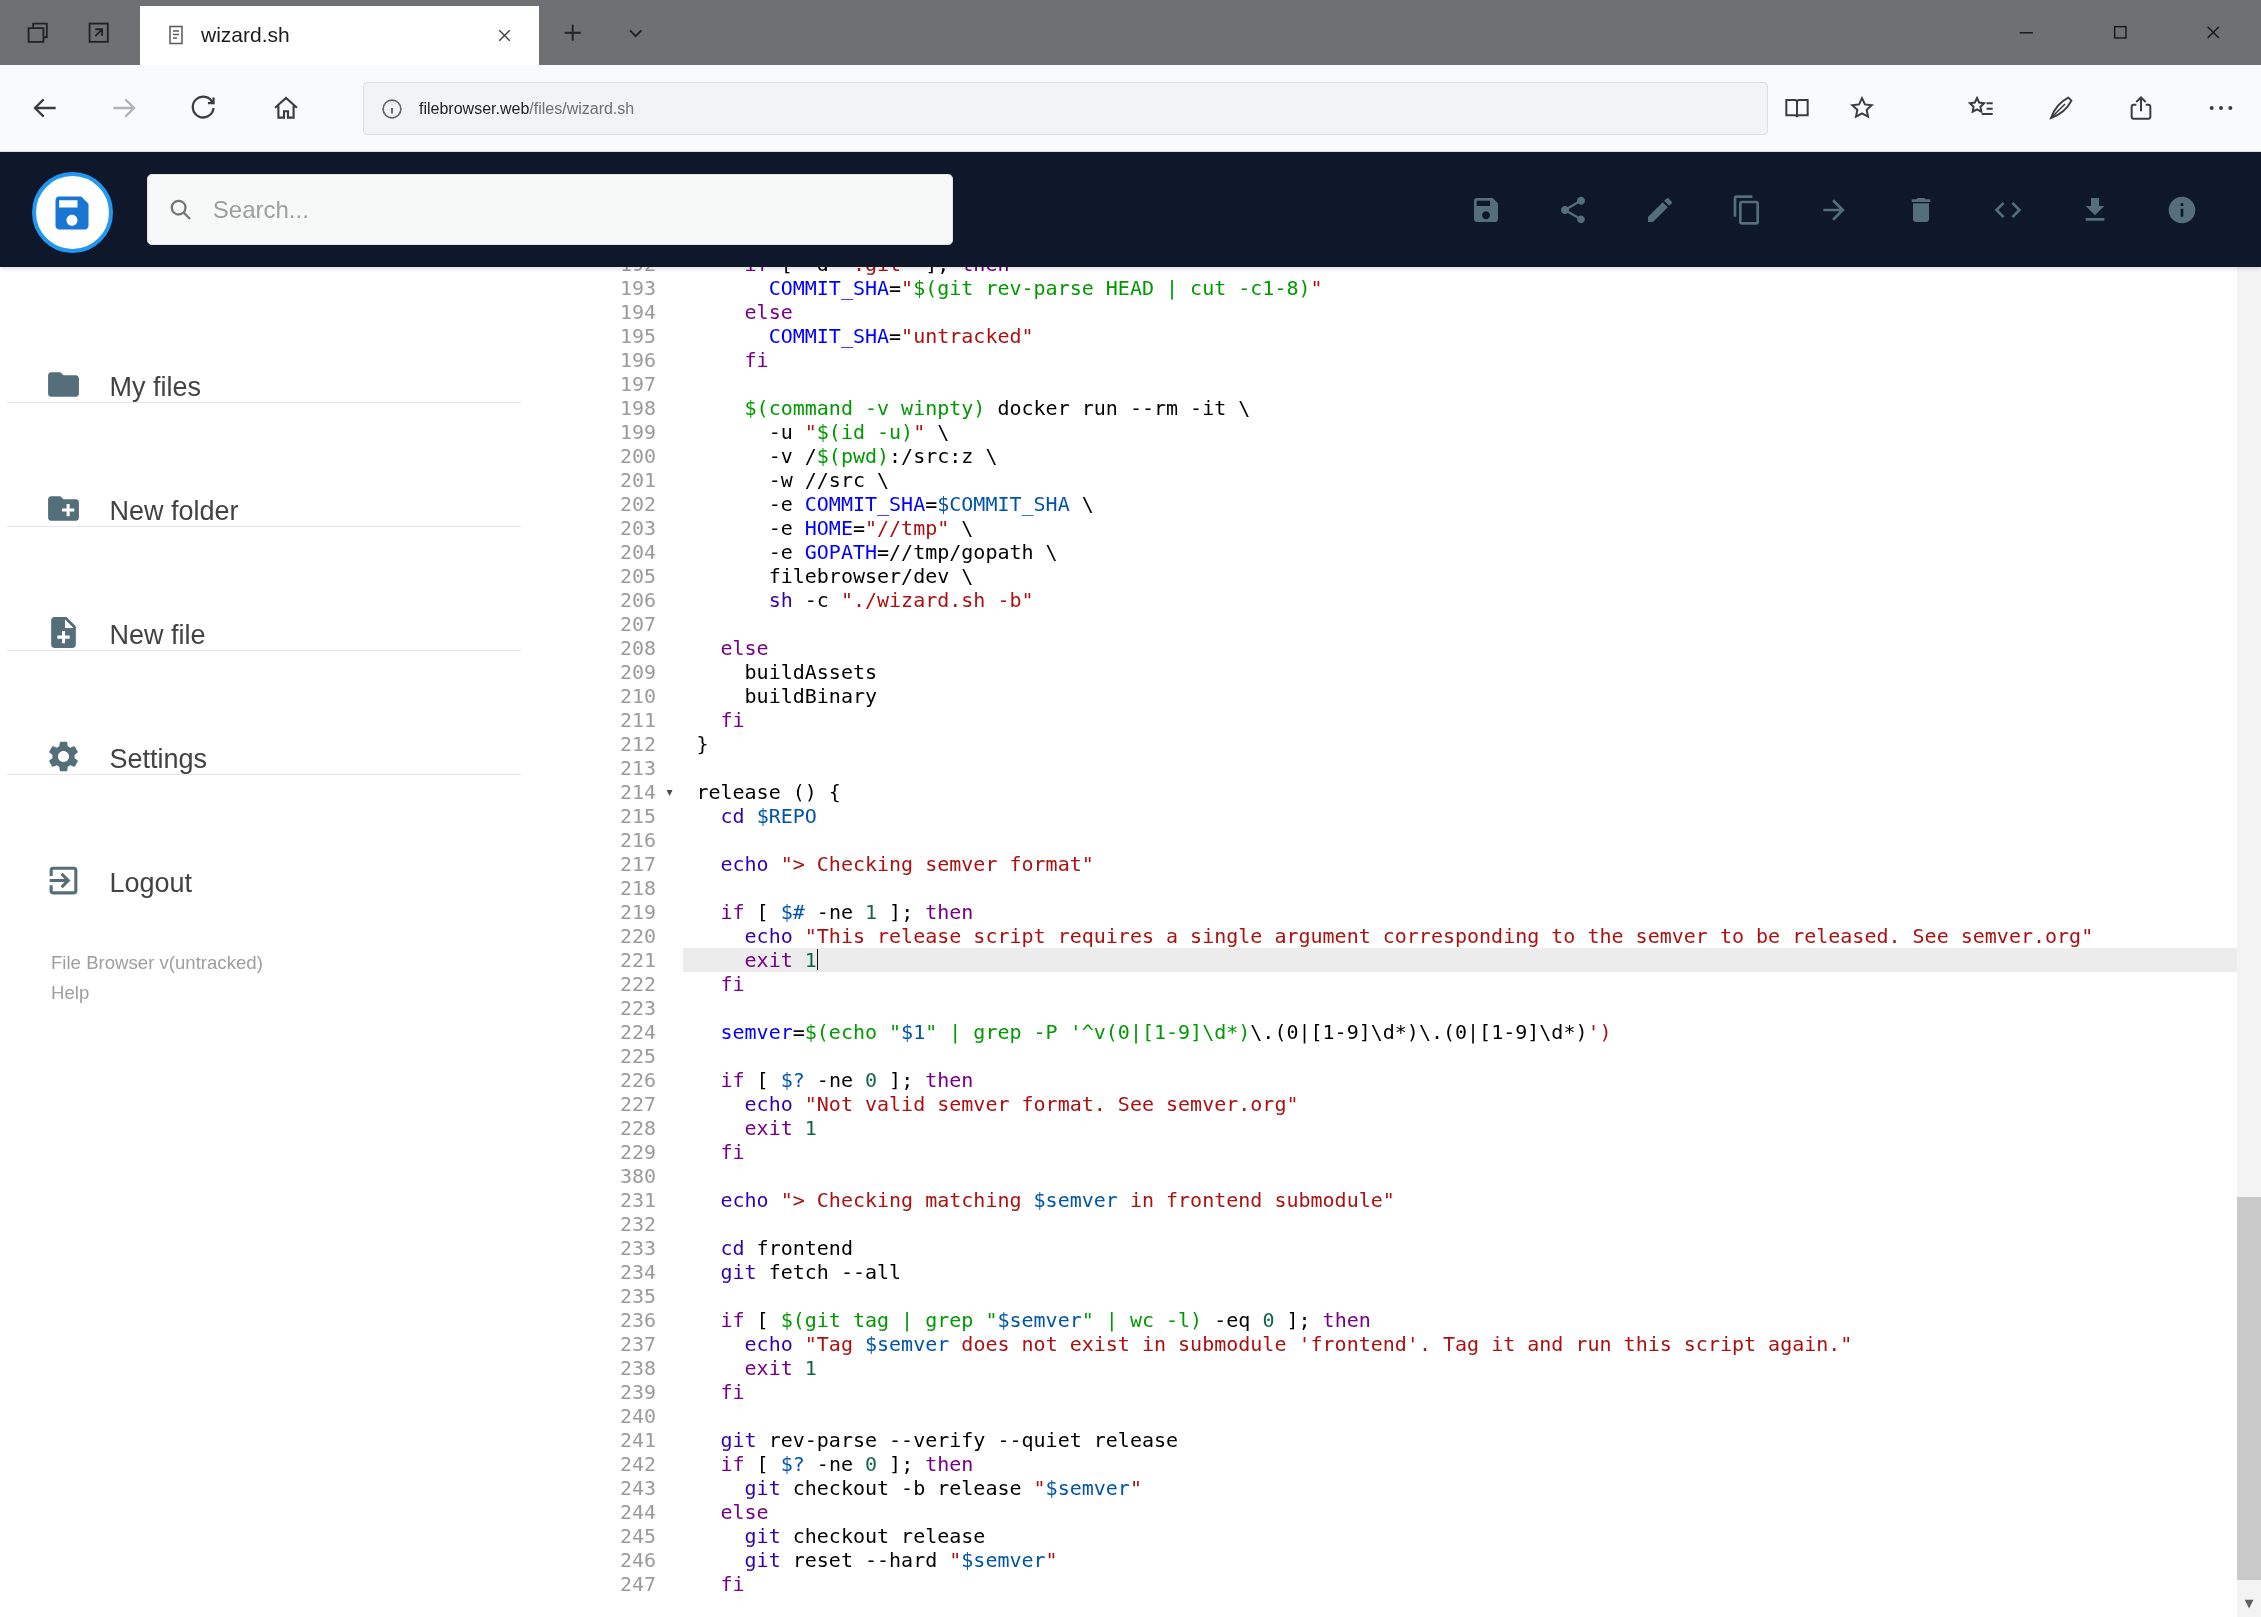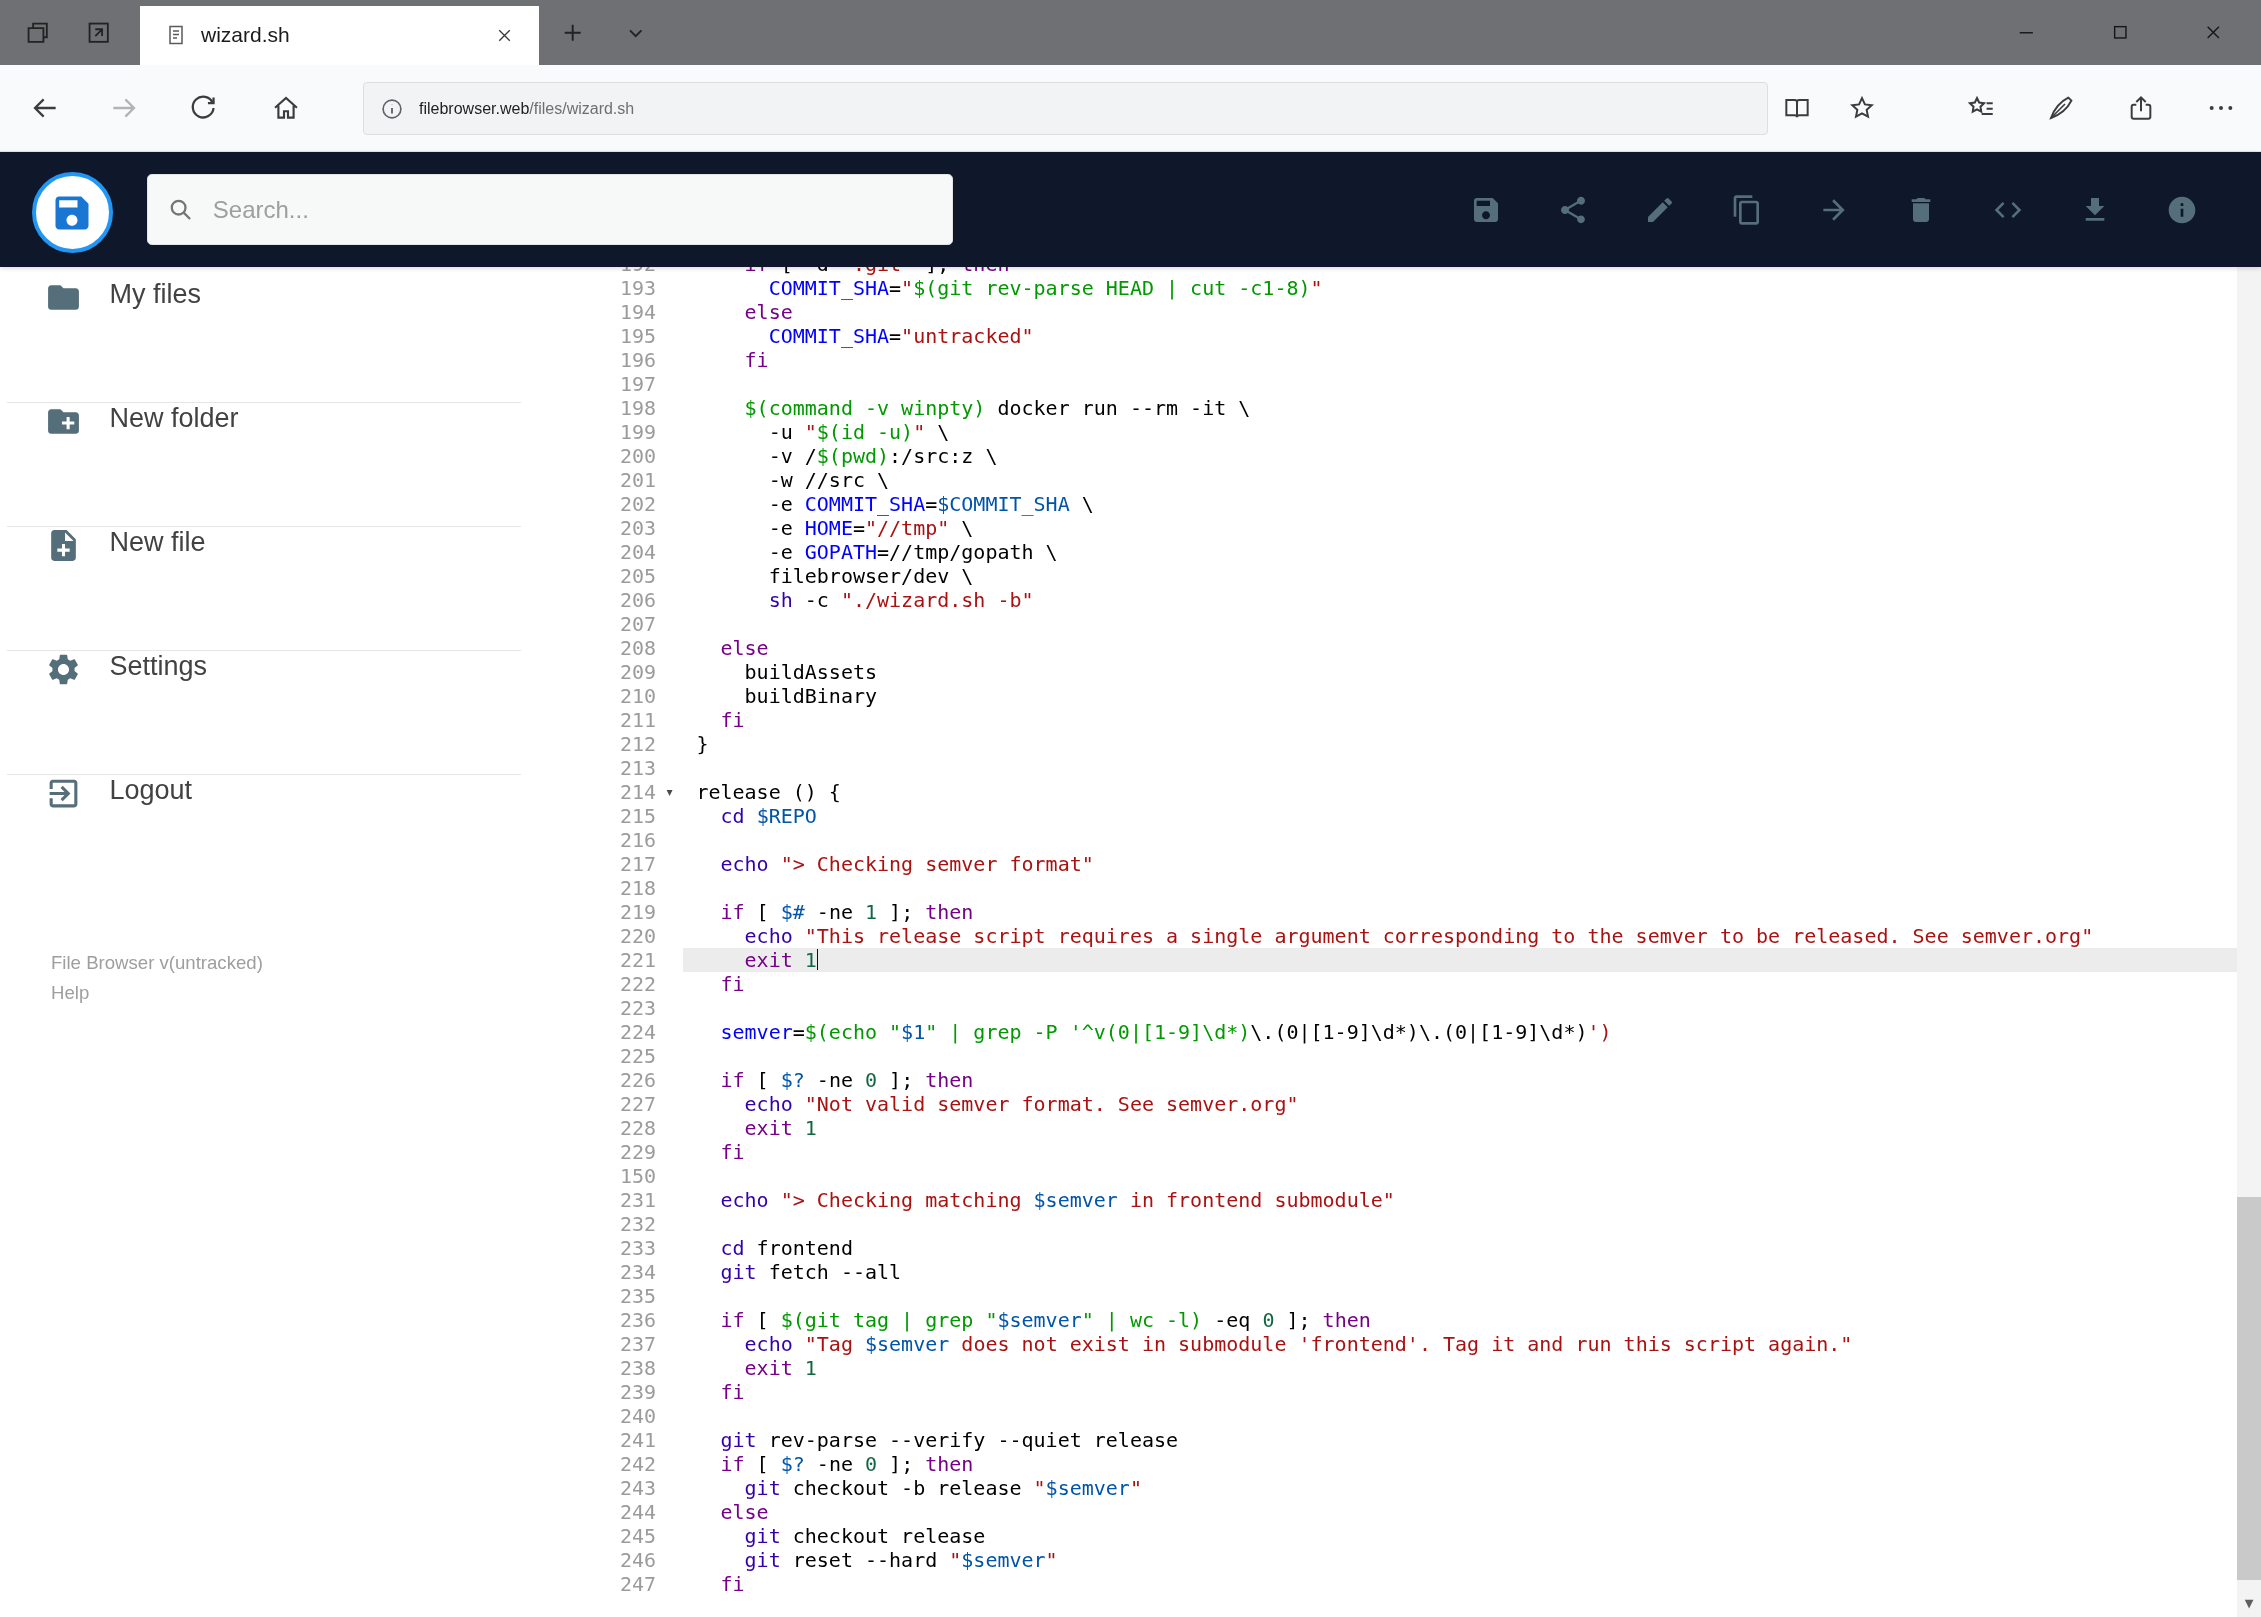--- a/index.html
+++ b/index.html
@@ -47,21 +47,21 @@
   .searchbox svg{width:27.4px;height:27.4px}
   .search-input{flex:1;border:none;outline:none;background:transparent;font-size:24px;color:#333;font-family:"Liberation Sans",sans-serif}
   .search-input::placeholder{color:#9e9e9e}
   .actions{position:absolute;right:63px;top:0;height:115px;display:flex;align-items:center;gap:55px}
   .act-btn{width:32px;height:32px;color:var(--icon-gray);cursor:pointer}
   .act-btn svg{width:32px;height:32px}
 
   
   .sidebar{position:absolute;left:0;top:266px;width:585px;height:1351px;background:#fff}
   .side-items{position:absolute;left:0;top:13px;width:585px}
-  .side-item{height:124px;display:flex;align-items:flex-start;padding-left:45px;position:relative;cursor:pointer}
+  .side-item{height:124px;display:flex;align-items:flex-end;padding-left:45px;position:relative;cursor:pointer}
   .side-item .s-icon{color:var(--icon-gray)}
   .side-item svg{width:37px;height:37px}
   .side-item .lbl{margin-left:27.4px;font-size:27px;color:#424242}
   .side-item:not(:last-child)::after{content:"";position:absolute;left:6.5px;width:514px;bottom:0;height:0.8px;background:#e7e7e7}
   .side-footer{position:absolute;left:51px;top:682px;font-size:18.6px;color:#9e9e9e;line-height:30px}
   .side-footer .help{cursor:pointer}
 
   
   .editor{position:absolute;left:585px;top:266px;width:1652px;height:1351px;overflow:hidden;background:#fff;cursor:text}
   #code-lines{margin-top:-14.5px}
@@ -353,21 +353,21 @@
         <div class="code-row"><div class="gutter-num">220</div><div class="fold-slot"></div><div class="code-text">    <span class="tk-bi">echo</span> <span class="tk-str">"This release script requires a single argument corresponding to the semver to be released. See semver.org"</span></div></div>
         <div class="code-row active"><div class="gutter-num">221</div><div class="fold-slot"></div><div class="code-text">    <span class="tk-kw">exit</span> <span class="tk-num">1</span><span class="caret" style="left: calc(10ch + 13px);"></span></div></div>
         <div class="code-row"><div class="gutter-num">222</div><div class="fold-slot"></div><div class="code-text">  <span class="tk-kw">fi</span></div></div>
         <div class="code-row"><div class="gutter-num">223</div><div class="fold-slot"></div><div class="code-text"></div></div>
         <div class="code-row"><div class="gutter-num">224</div><div class="fold-slot"></div><div class="code-text">  <span class="tk-def">semver</span>=<span class="tk-quote">$(echo "</span><span class="tk-var2">$1</span><span class="tk-quote">" | grep -P '^v(0|[1-9]\d*)</span>\.(0|[1-9]\d*)\.(0|[1-9]\d*)<span class="tk-str">')</span></div></div>
         <div class="code-row"><div class="gutter-num">225</div><div class="fold-slot"></div><div class="code-text"></div></div>
         <div class="code-row"><div class="gutter-num">226</div><div class="fold-slot"></div><div class="code-text">  <span class="tk-kw">if</span> [ <span class="tk-var2">$?</span> -ne <span class="tk-num">0</span> ]; <span class="tk-kw">then</span></div></div>
         <div class="code-row"><div class="gutter-num">227</div><div class="fold-slot"></div><div class="code-text">    <span class="tk-bi">echo</span> <span class="tk-str">"Not valid semver format. See semver.org"</span></div></div>
         <div class="code-row"><div class="gutter-num">228</div><div class="fold-slot"></div><div class="code-text">    <span class="tk-kw">exit</span> <span class="tk-num">1</span></div></div>
         <div class="code-row"><div class="gutter-num">229</div><div class="fold-slot"></div><div class="code-text">  <span class="tk-kw">fi</span></div></div>
-        <div class="code-row"><div class="gutter-num">150</div><div class="fold-slot"></div><div class="code-text"></div></div>
+        <div class="code-row"><div class="gutter-num">380</div><div class="fold-slot"></div><div class="code-text"></div></div>
         <div class="code-row"><div class="gutter-num">231</div><div class="fold-slot"></div><div class="code-text">  <span class="tk-bi">echo</span> <span class="tk-str">"&gt; Checking matching </span><span class="tk-var2">$semver</span><span class="tk-str"> in frontend submodule"</span></div></div>
         <div class="code-row"><div class="gutter-num">232</div><div class="fold-slot"></div><div class="code-text"></div></div>
         <div class="code-row"><div class="gutter-num">233</div><div class="fold-slot"></div><div class="code-text">  <span class="tk-bi">cd</span> frontend</div></div>
         <div class="code-row"><div class="gutter-num">234</div><div class="fold-slot"></div><div class="code-text">  <span class="tk-bi">git</span> fetch --all</div></div>
         <div class="code-row"><div class="gutter-num">235</div><div class="fold-slot"></div><div class="code-text"></div></div>
         <div class="code-row"><div class="gutter-num">236</div><div class="fold-slot"></div><div class="code-text">  <span class="tk-kw">if</span> [ <span class="tk-quote">$(git tag | grep "</span><span class="tk-var2">$semver</span><span class="tk-quote">" | wc -l)</span> -eq <span class="tk-num">0</span> ]; <span class="tk-kw">then</span></div></div>
         <div class="code-row"><div class="gutter-num">237</div><div class="fold-slot"></div><div class="code-text">    <span class="tk-bi">echo</span> <span class="tk-str">"Tag </span><span class="tk-var2">$semver</span><span class="tk-str"> does not exist in submodule 'frontend'. Tag it and run this script again."</span></div></div>
         <div class="code-row"><div class="gutter-num">238</div><div class="fold-slot"></div><div class="code-text">    <span class="tk-kw">exit</span> <span class="tk-num">1</span></div></div>
         <div class="code-row"><div class="gutter-num">239</div><div class="fold-slot"></div><div class="code-text">  <span class="tk-kw">fi</span></div></div>
         <div class="code-row"><div class="gutter-num">240</div><div class="fold-slot"></div><div class="code-text"></div></div>

